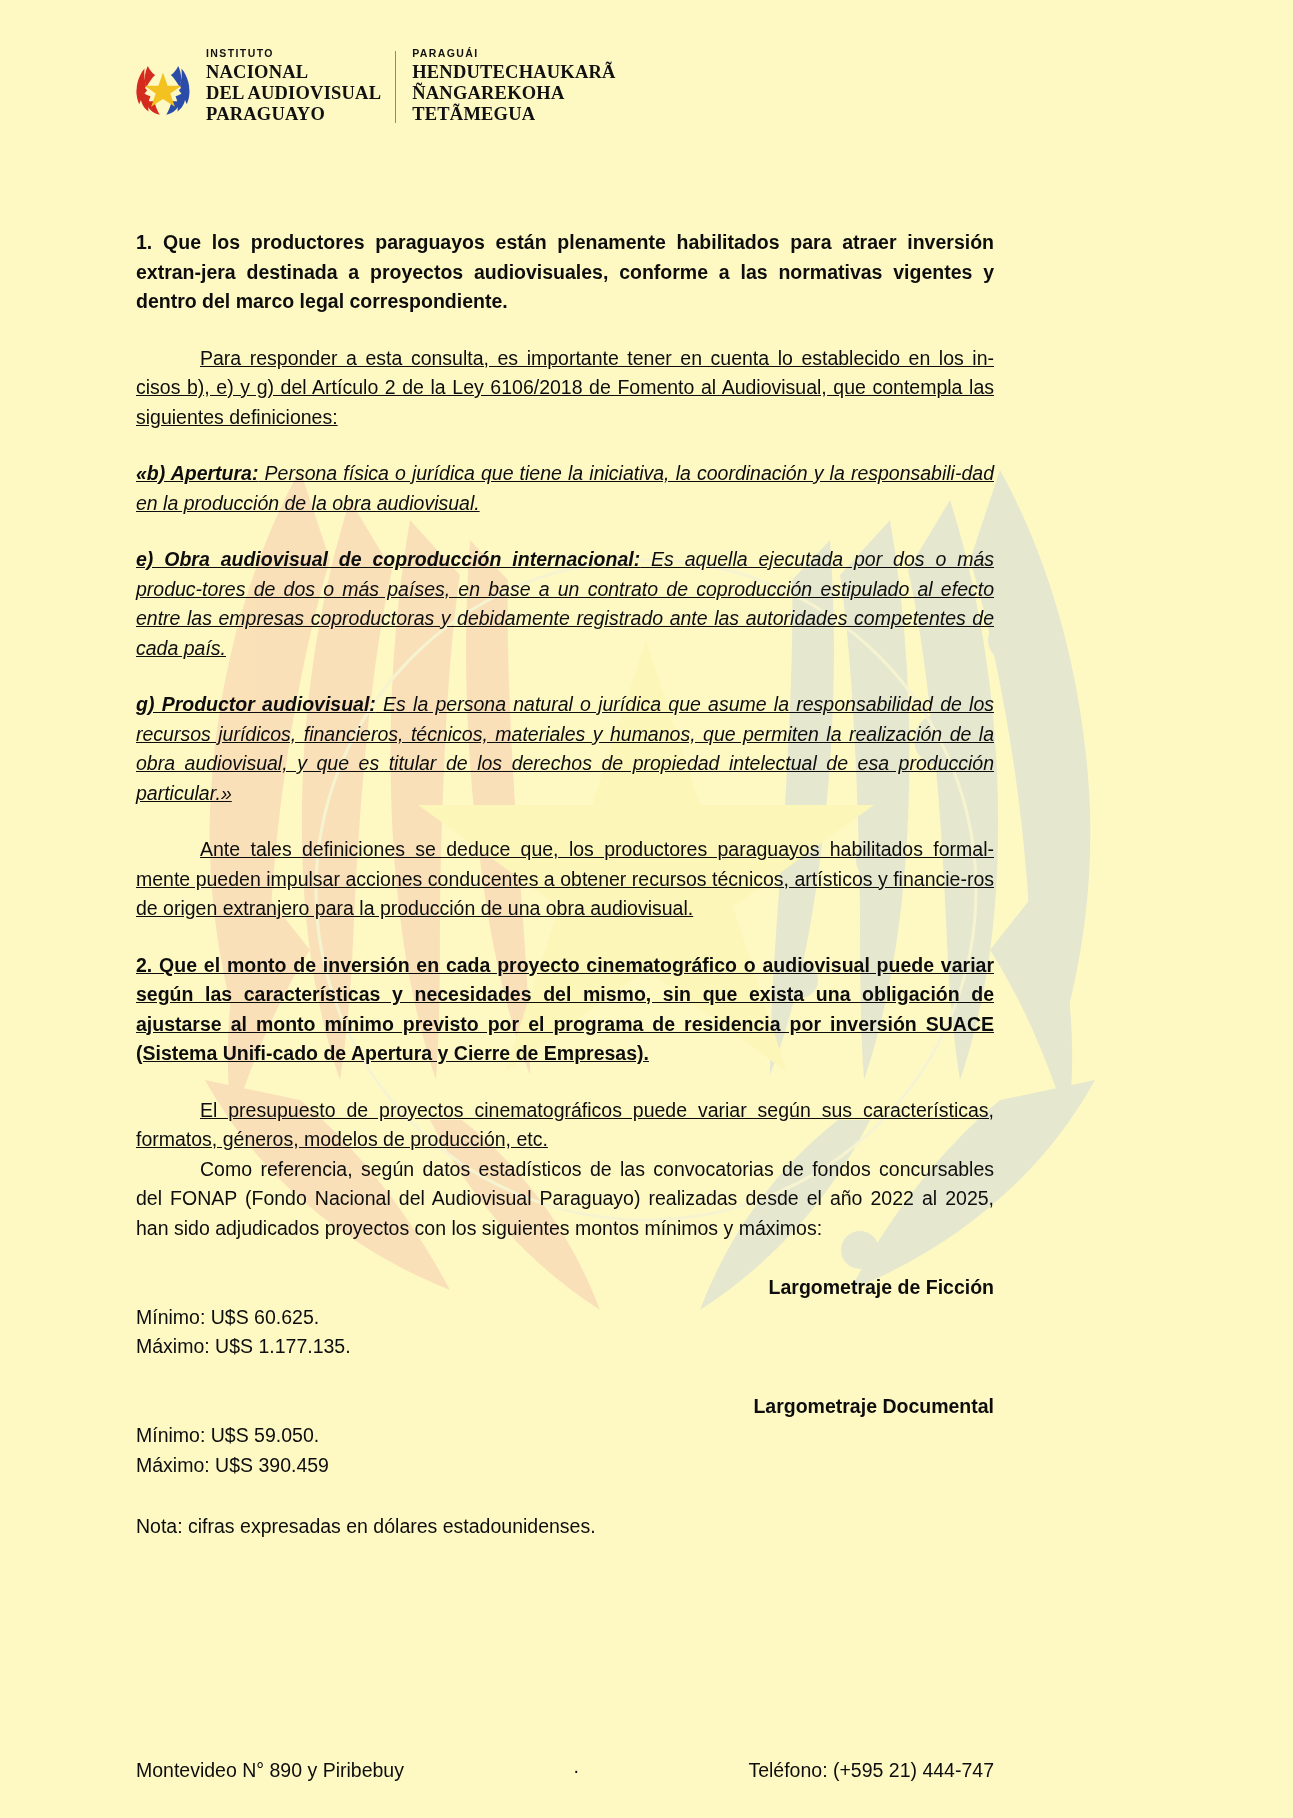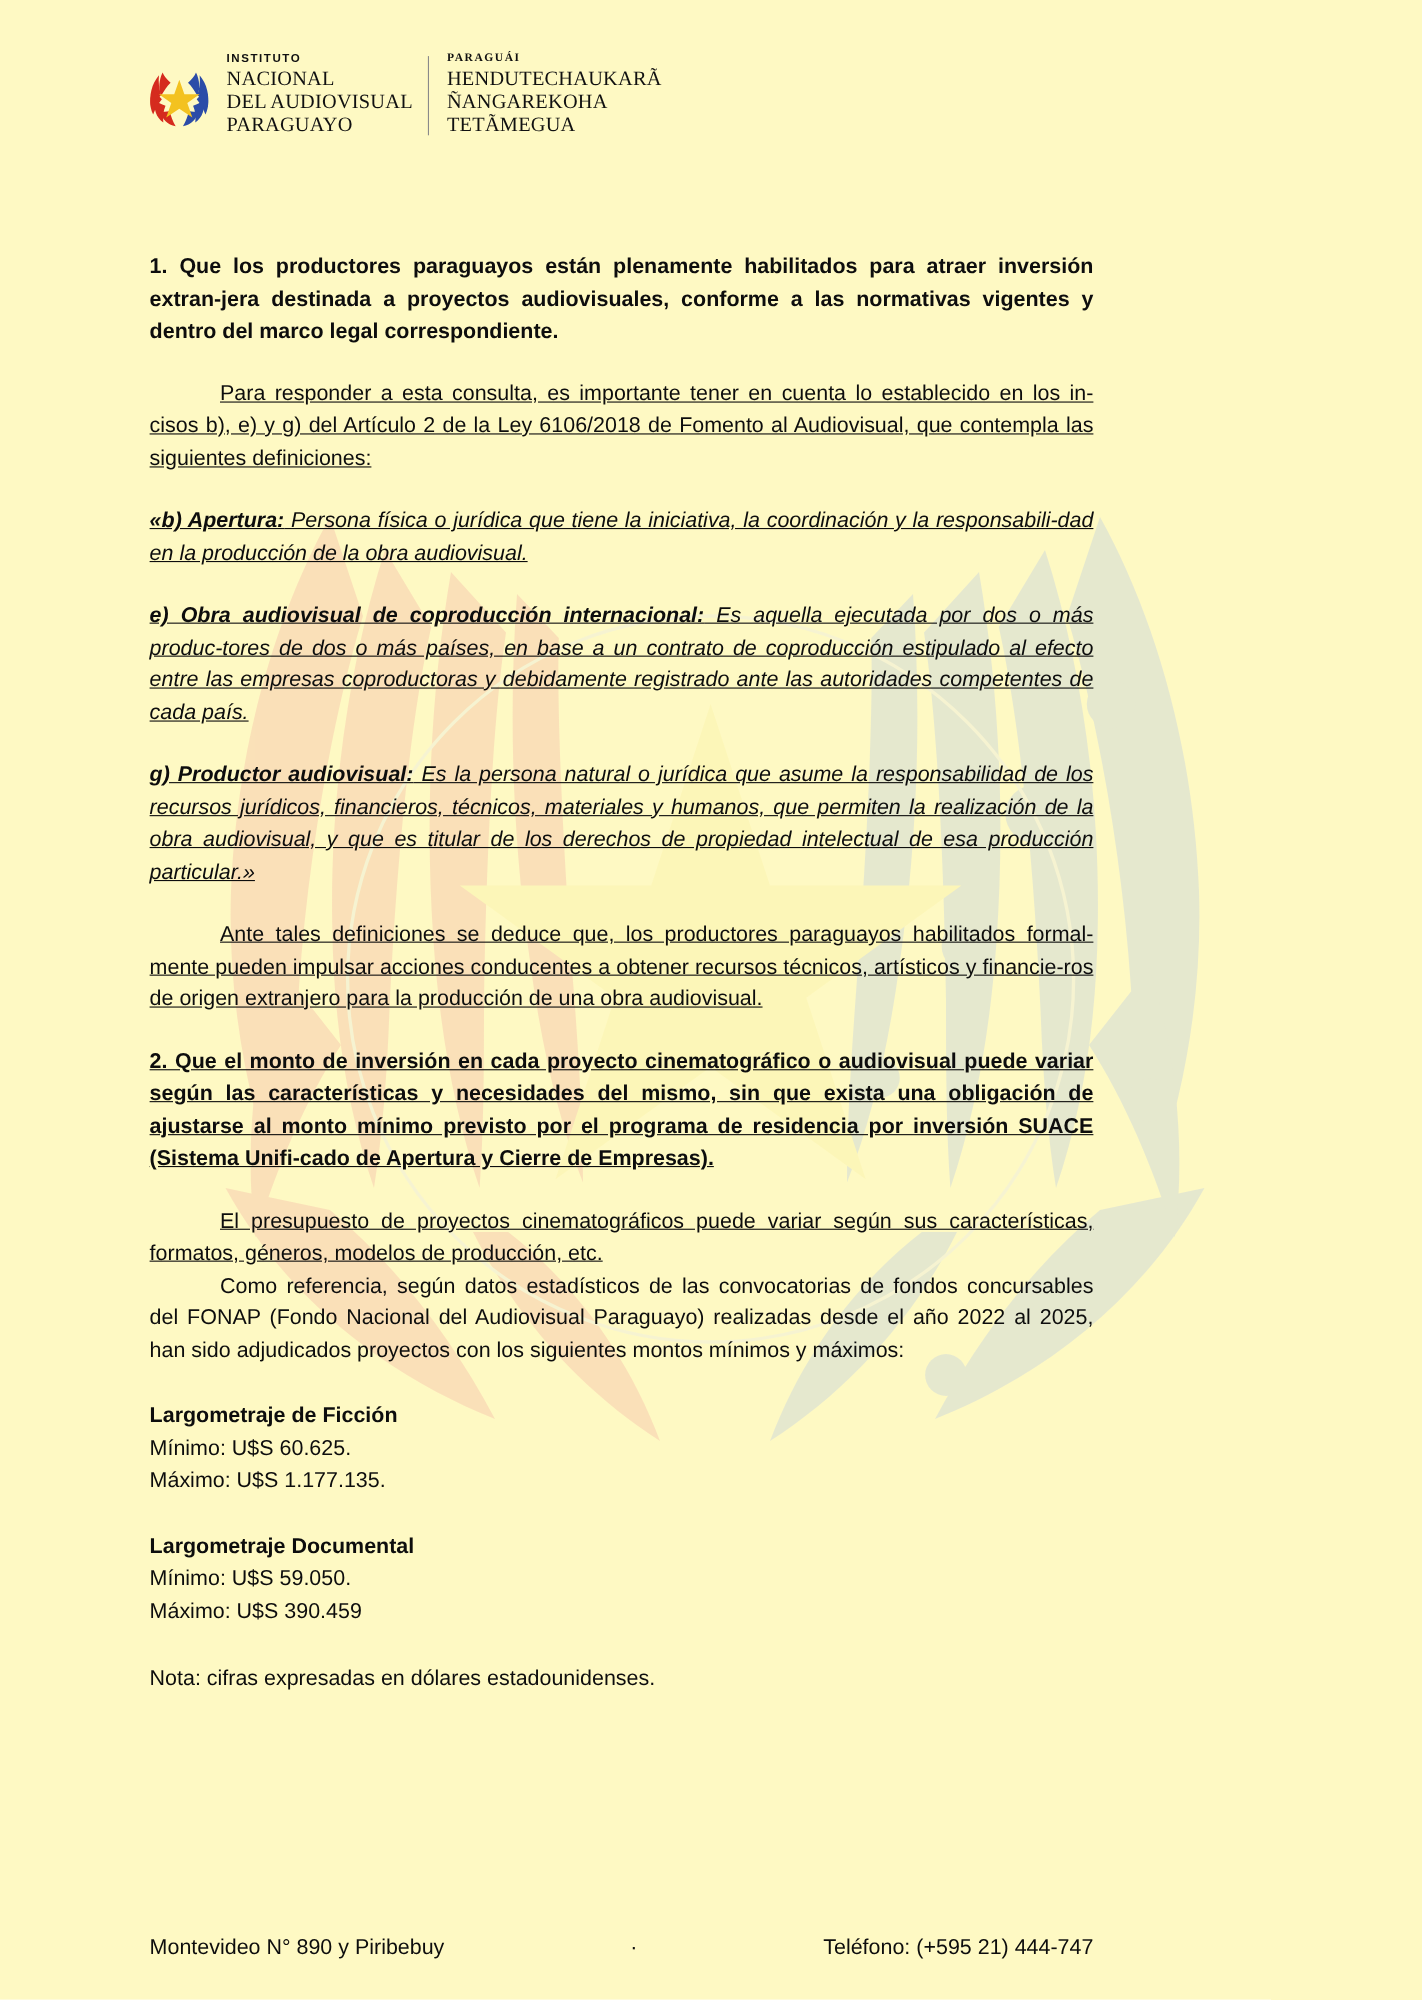--- a/index.html
+++ b/index.html
@@ -53,36 +53,36 @@
   }
   .inap-small {
     font-size: 10.5px;
     letter-spacing: 1.4px;
     font-weight: bold;
     font-family: "Liberation Sans", sans-serif;
     margin-bottom: 3px;
   }
   .inap-big {
     font-size: 18.5px;
-    font-weight: normal;
+    font-weight: bold;
     letter-spacing: 0.2px;
     line-height: 1.16;
   }
   .divider-v {
     width: 1px;
     background: #8a8a8a;
     height: 72px;
     margin: 0 16px 0 14px;
     align-self: center;
   }
   .gn-small {
     font-size: 10.5px;
     letter-spacing: 1.4px;
     font-weight: bold;
-    font-family: Liberation Serif, serif;
+    font-family: Liberation Sans, sans-serif;
     margin-bottom: 3px;
   }
 
   .guarania {
     position: absolute;
     right: 115px;
     top: 40px;
     width: 175px;
     height: 92px;
   }
@@ -109,20 +109,21 @@
   .indent { text-indent: 64px; }
   .gap-md { margin-top: 27px; text-decoration: underline; }
 
   .figblock {
     margin-top: 30px;
     font-size: 19.5px;
     line-height: 29.5px;
   }
   .figblock .title {
     font-weight: bold;
+    text-align: right;
   }
   .figblock .line { white-space: nowrap; }
   .figblock.second { }
   .note { margin-top: 32px; font-size: 19.5px; }
 
   
   .footer {
     position: absolute;
     left: 136px;
     bottom: 36px;

